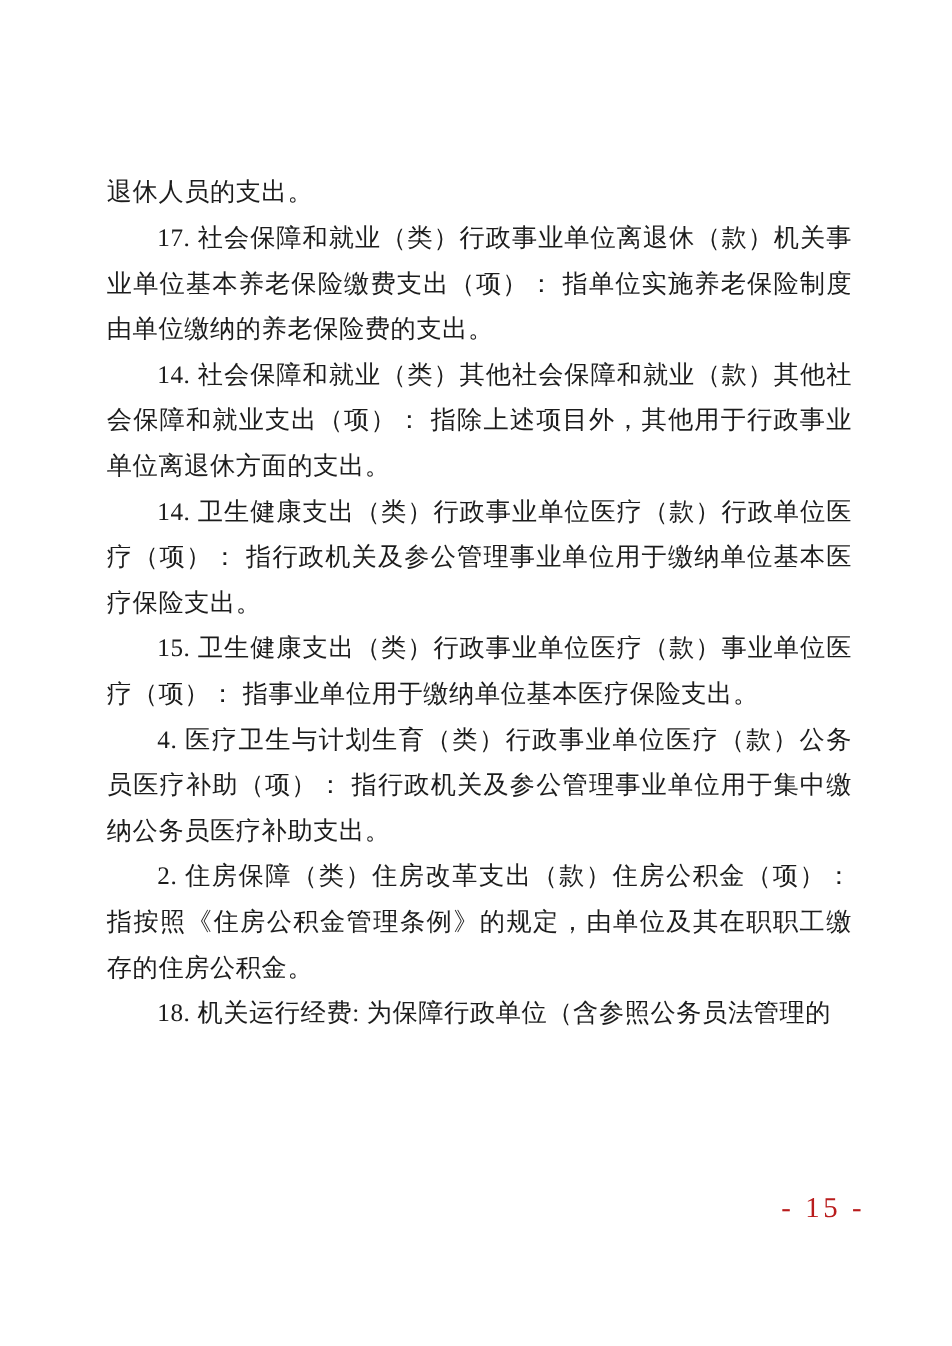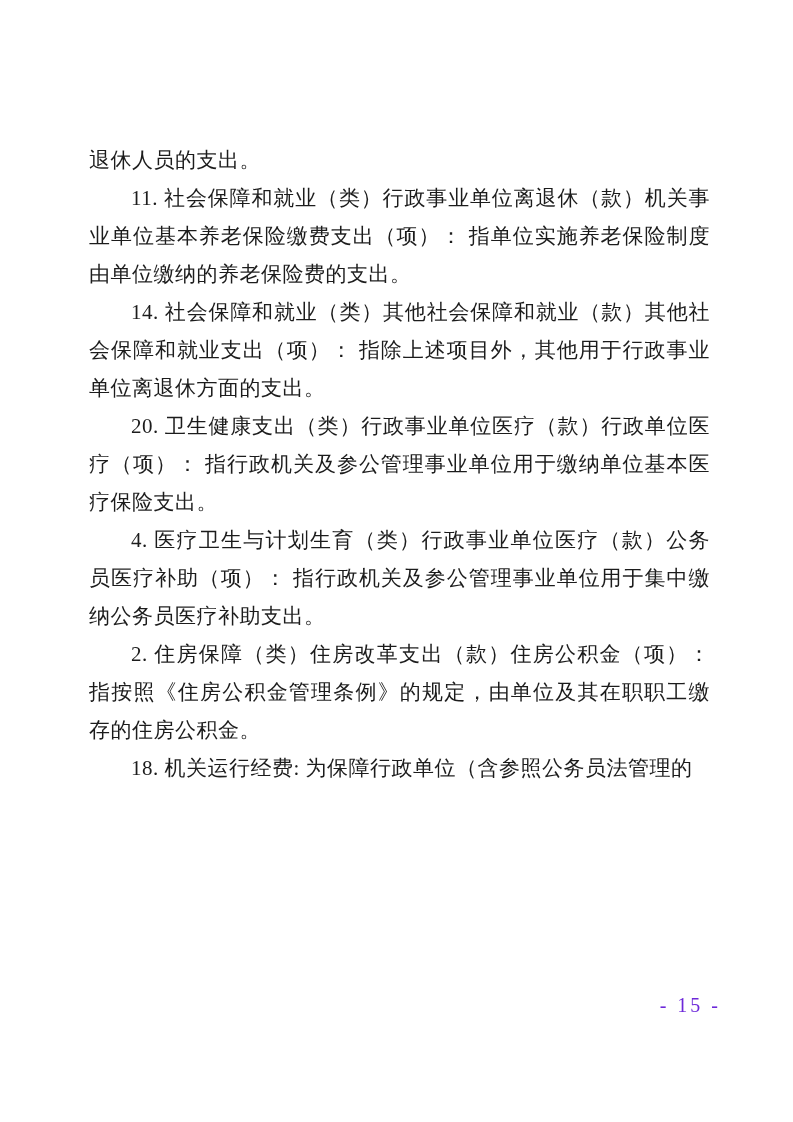--- a/index.html
+++ b/index.html
@@ -38,36 +38,37 @@
   .page-footer {
     position: absolute;
     top: 994px;
     left: 0;
     width: 100%;
     box-sizing: border-box;
     padding-right: 120px;
     text-align: right;
   }
   .page-number {
-    font-size: 20px;
+    font-size: 24px;
     letter-spacing: 3px;
-    color: #6d28d9;
+    color: #b91c1c;
     font-family: "Liberation Serif", "DejaVu Serif", serif;
   }
 </style>
 </head>
 <body>
 
 <div class="page">
 
   <main class="doc-body">
     <p>退休人员的支出。</p>
-    <p class="indent">11. 社会保障和就业（类）行政事业单位离退休（款）机关事业单位基本养老保险缴费支出（项）： 指单位实施养老保险制度由单位缴纳的养老保险费的支出。</p>
+    <p class="indent">17. 社会保障和就业（类）行政事业单位离退休（款）机关事业单位基本养老保险缴费支出（项）： 指单位实施养老保险制度由单位缴纳的养老保险费的支出。</p>
     <p class="indent">14. 社会保障和就业（类）其他社会保障和就业（款）其他社会保障和就业支出（项）： 指除上述项目外，其他用于行政事业单位离退休方面的支出。</p>
-    <p class="indent">20. 卫生健康支出（类）行政事业单位医疗（款）行政单位医疗（项）： 指行政机关及参公管理事业单位用于缴纳单位基本医疗保险支出。</p>
+    <p class="indent">14. 卫生健康支出（类）行政事业单位医疗（款）行政单位医疗（项）： 指行政机关及参公管理事业单位用于缴纳单位基本医疗保险支出。</p>
+    <p class="indent">15. 卫生健康支出（类）行政事业单位医疗（款）事业单位医疗（项）： 指事业单位用于缴纳单位基本医疗保险支出。</p>
     <p class="indent">4. 医疗卫生与计划生育（类）行政事业单位医疗（款）公务员医疗补助（项）： 指行政机关及参公管理事业单位用于集中缴纳公务员医疗补助支出。</p>
     <p class="indent">2. 住房保障（类）住房改革支出（款）住房公积金（项）：指按照《住房公积金管理条例》的规定，由单位及其在职职工缴存的住房公积金。</p>
     <p class="indent">18. 机关运行经费: 为保障行政单位（含参照公务员法管理的</p>
   </main>
 
   <footer class="page-footer">
     <span class="page-number">- 15 -</span>
   </footer>
 
 </div>

